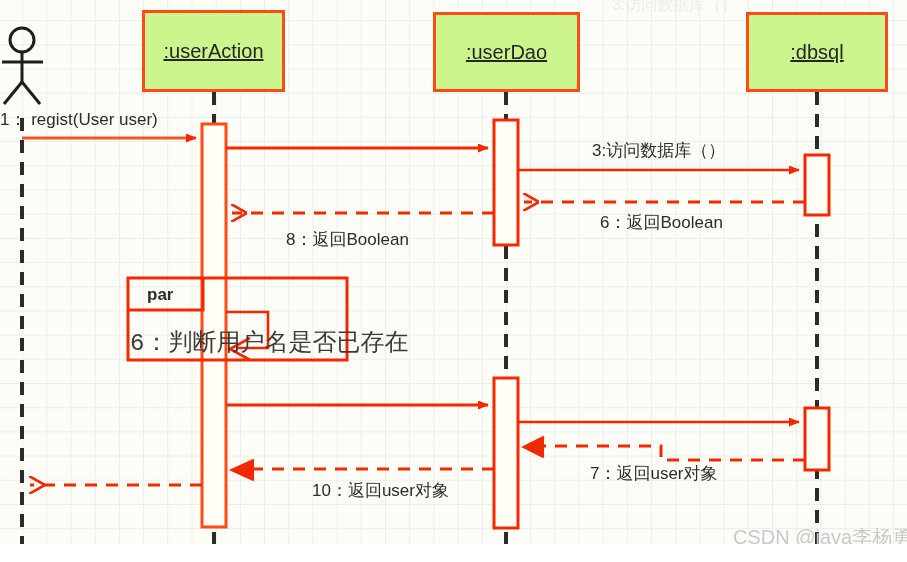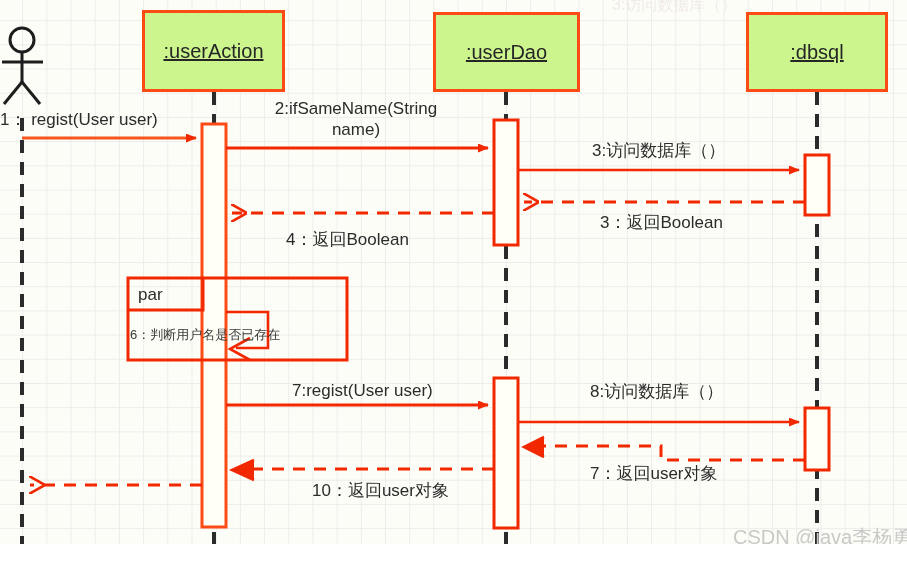--- a/index.html
+++ b/index.html
@@ -56,24 +56,24 @@
     white-space: normal;
   }
   .frag-kind {
     position: absolute;
     font-size: 17px;
     color: #2b2b2b;
     font-family: "Liberation Sans", "DejaVu Sans", sans-serif;
   }
   .frag-body {
     position: absolute;
-    font-size: 13px;
+    font-size: 24px;
     color: #3a3a3a;
     white-space: nowrap;
-    font-family: Liberation Sans, sans-serif;
+    font-family: Liberation Mono, monospace;
   }
   .watermark {
     position: absolute;
     font-size: 20px;
     color: #c9c9c9;
     white-space: nowrap;
     font-family: Liberation Sans, sans-serif;
   }
   .top-ghost {
     position: absolute;
@@ -166,36 +166,33 @@
     <g>
       <line x1="494" y1="469" x2="240" y2="469" stroke="#f12800" stroke-width="3" stroke-dasharray="12,9"></line>
       <path d="M254,460 L232,470 L254,480" fill="#f12800" stroke="#f12800" stroke-width="2.6"></path>
     </g>
 
     <line x1="202" y1="485" x2="30" y2="485" stroke="#f12800" stroke-width="3" stroke-dasharray="12,9" marker-end="url(#arrowOpen)"></line>
   </svg>
 
   <div class="msg-label" style="left:0; top:110px;">1：  regist(User user)</div>
 
-  <div class="msg-label center" style="left:256px; top:99px; width:200px;">2:ifSameName(String<br>name)</div>
 
   <div class="msg-label" style="left:592px; top:141px;">3:访问数据库（）</div>
 
-  <div class="msg-label" style="left:600px; top:213px;">3：返回Boolean</div>
+  <div class="msg-label" style="left:600px; top:213px;">6：返回Boolean</div>
 
-  <div class="msg-label" style="left:286px; top:230px;">4：返回Boolean</div>
+  <div class="msg-label" style="left:286px; top:230px;">8：返回Boolean</div>
 
-  <div class="msg-label" style="left:292px; top:381px;">7:regist(User user)</div>
 
-  <div class="msg-label" style="left:590px; top:382px;">8:访问数据库（）</div>
 
   <div class="msg-label" style="left:590px; top:464px;">7：返回user对象</div>
 
   <div class="msg-label" style="left:296px; top:481px;margin-left:16px;">10：返回user对象</div>
 
 
-  <div class="frag-kind" style="left:138px; top:285px;">par</div>
+  <div class="frag-kind" style="left:147px; top:285px;font-weight:bold;">par</div>
 
   <div class="frag-body" style="left:130px; top:326px;">6：判断用户名是否已存在</div>
 
   <div class="watermark" style="left:733px; top:524px;">CSDN @java李杨勇</div>
 
 </div>
 
 </body></html>

